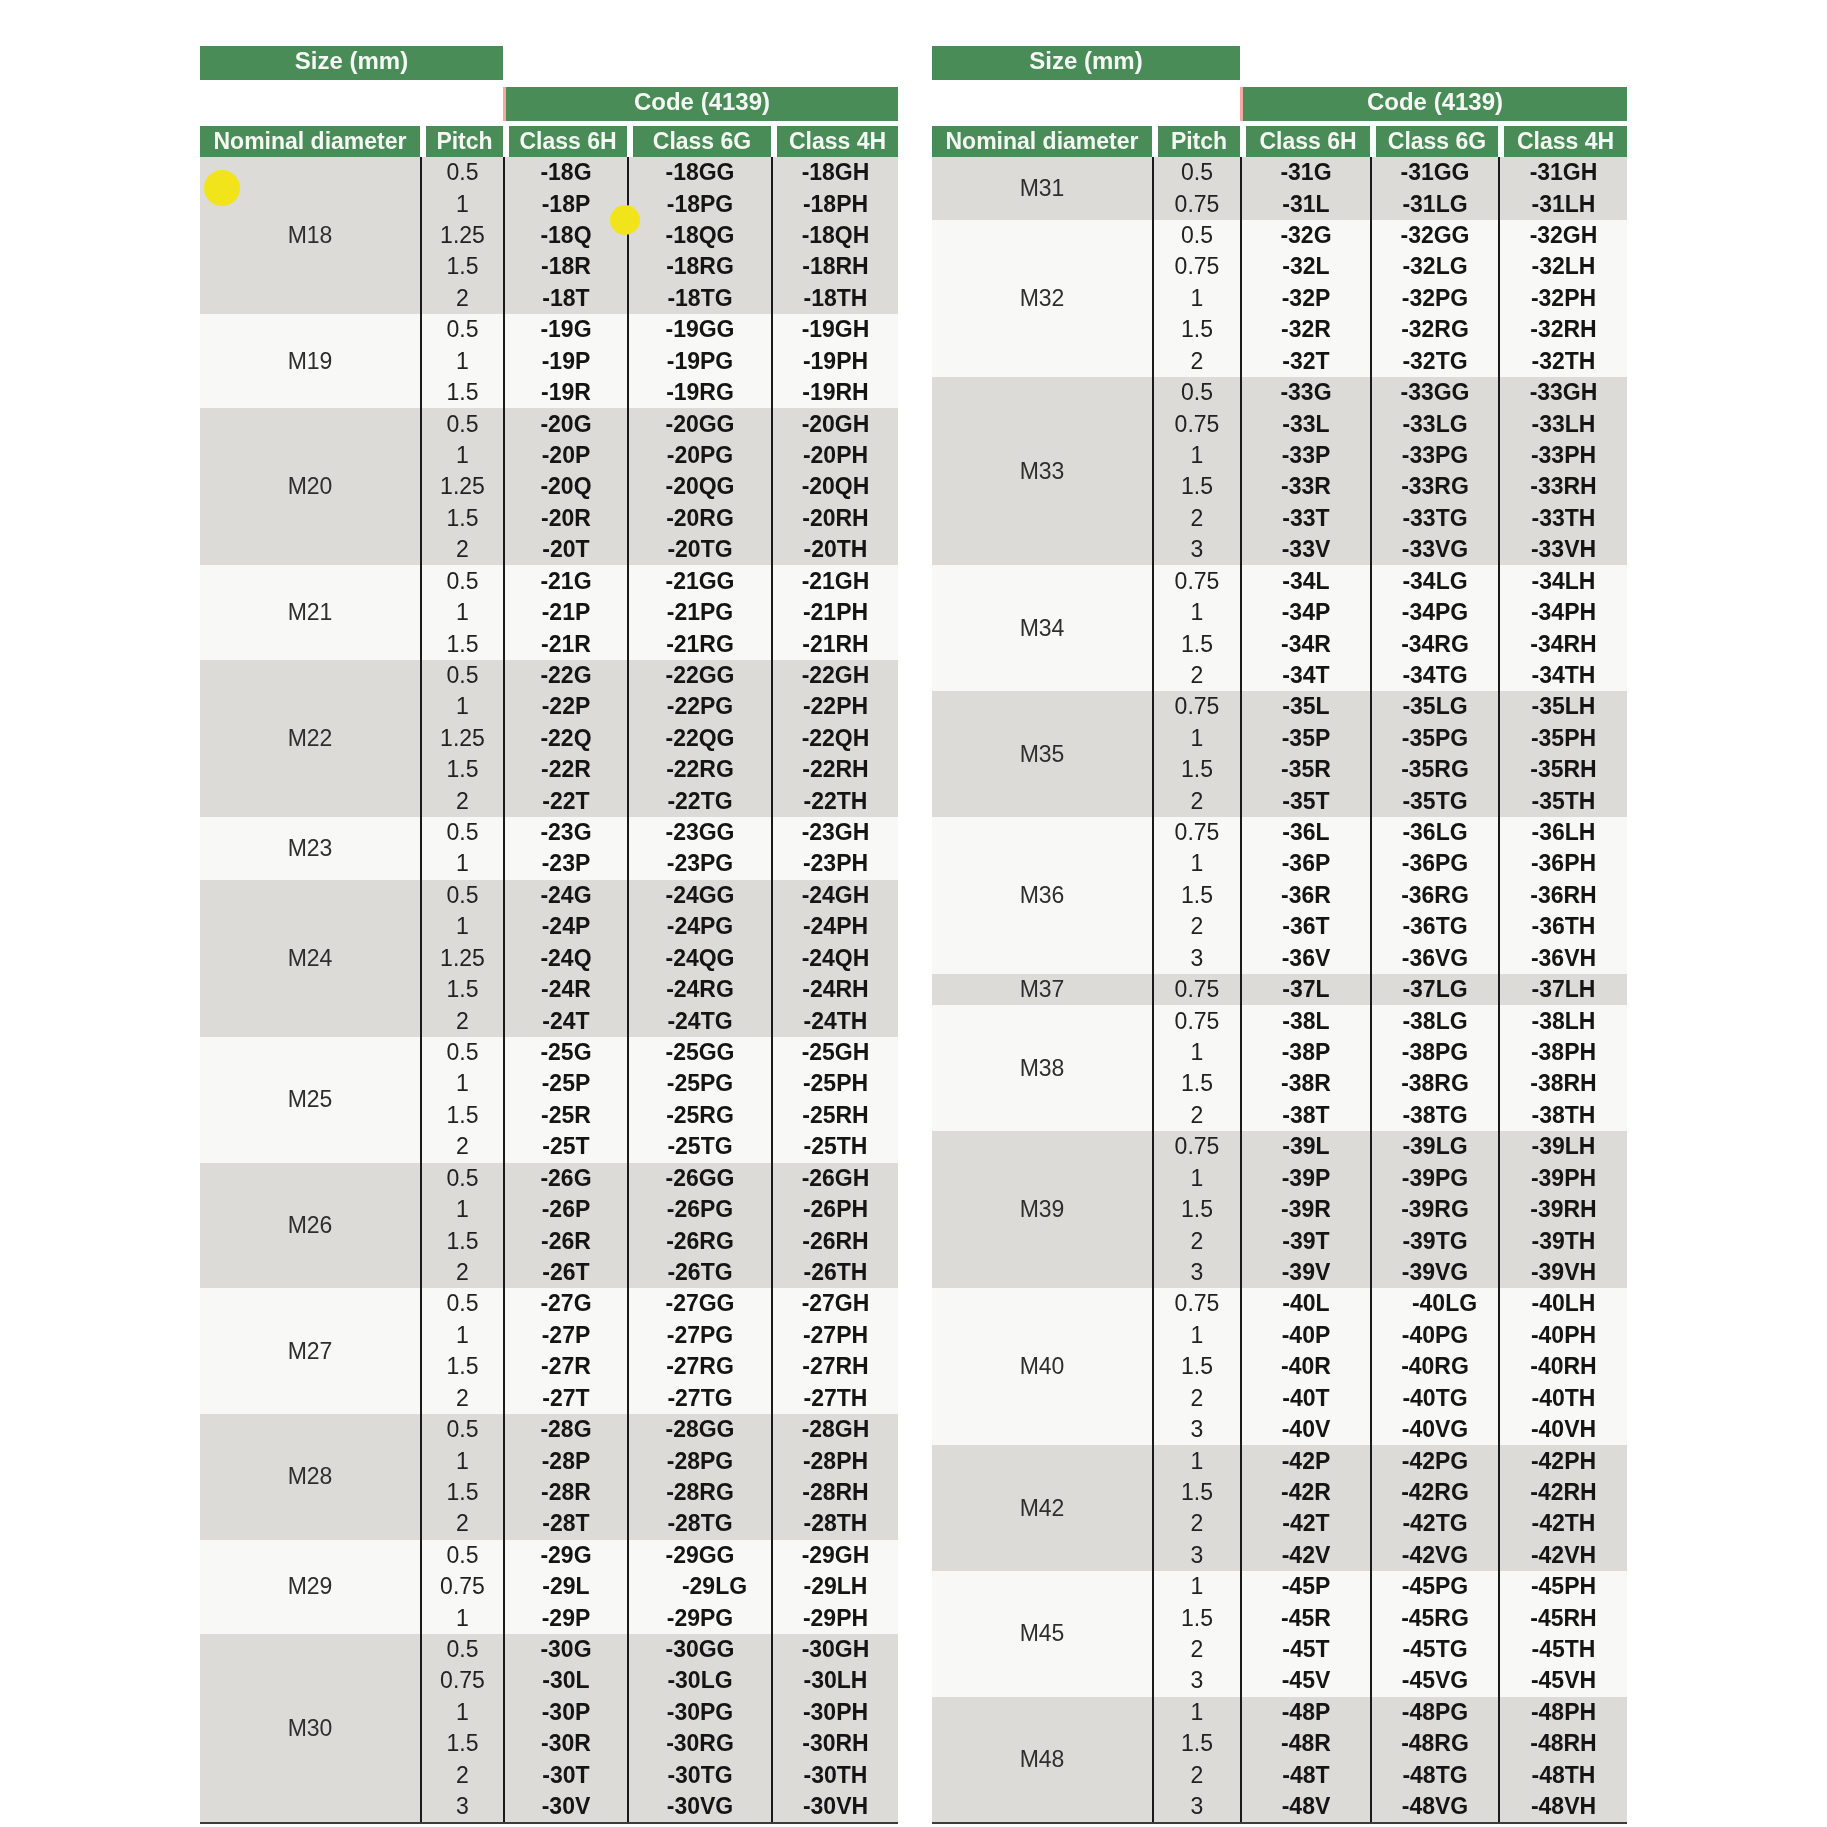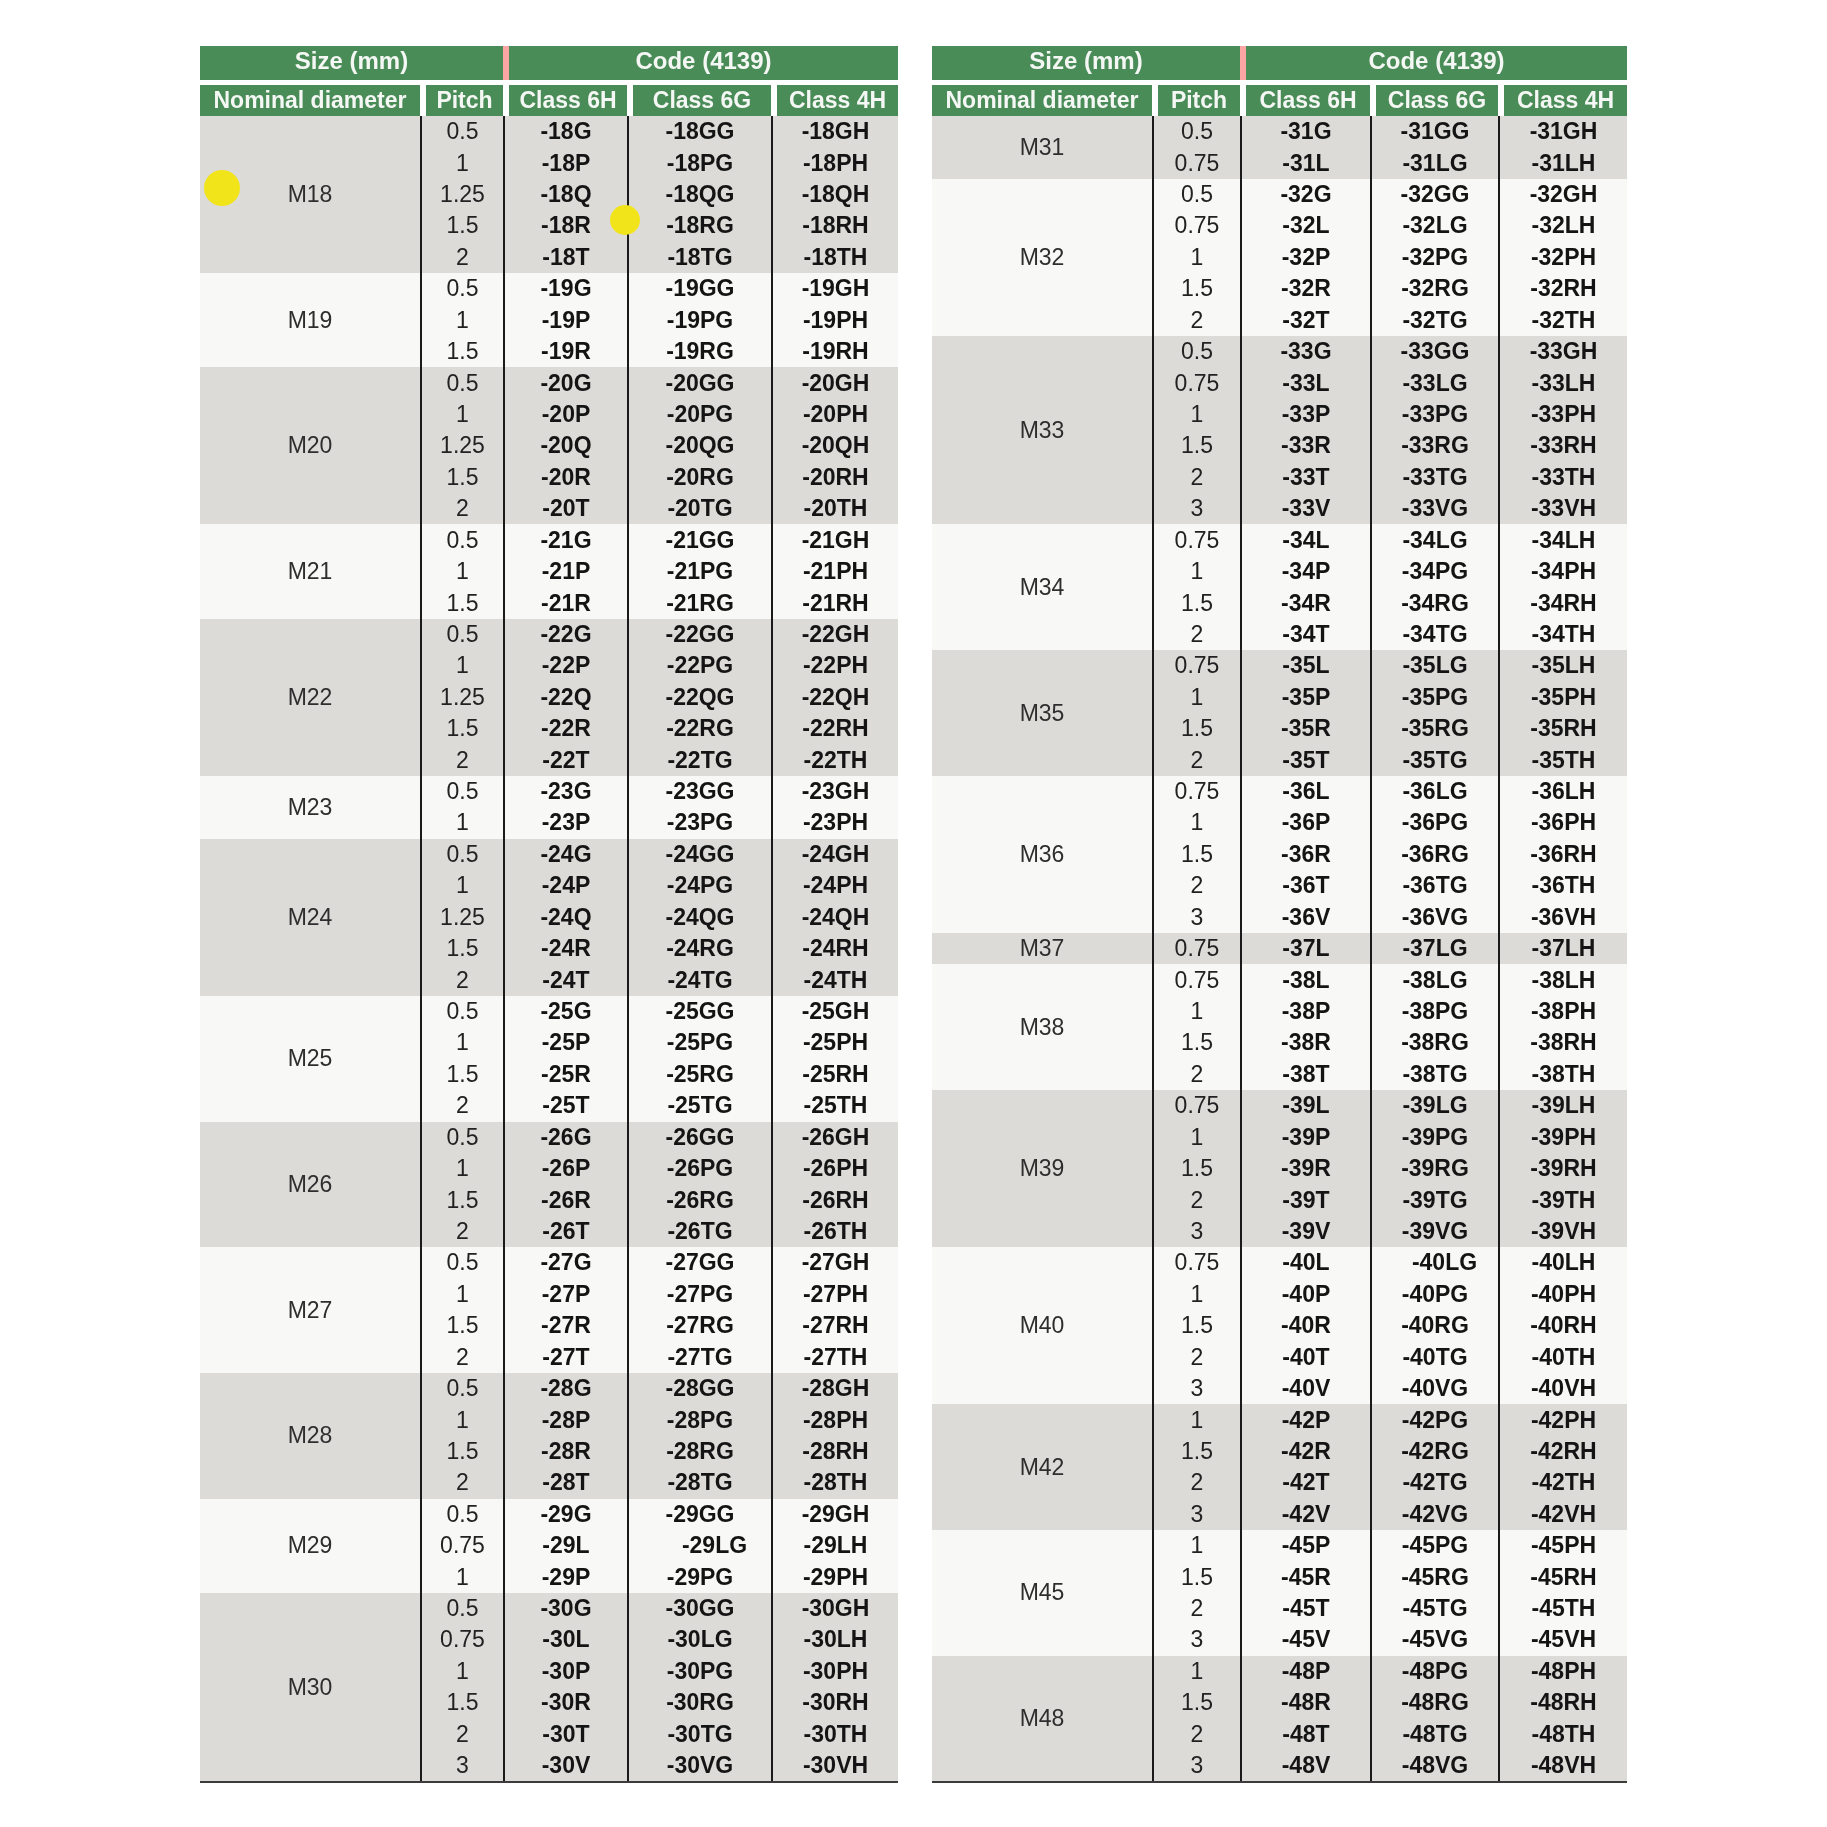--- a/index.html
+++ b/index.html
@@ -15,21 +15,21 @@
   #tbl0{left:200px;width:698px;}
   #tbl1{left:932px;width:695px;}
 
   .h1row{display:flex;}
   .h1cell{
     box-sizing:border-box;height:34px;
     background:var(--green);
     color:#f4f7f3;font-weight:bold;font-size:24px;line-height:30px;
     text-align:center;
   }
-  .h1-code{border-left:6px solid #fca5a5;}
+  .h1-code{border-left:3px solid #fca5a5;margin-top:41px;}
   #tbl0 .h1-size{width:303px;} #tbl0 .h1-code{width:395px;}
   #tbl1 .h1-size{width:308px;} #tbl1 .h1-code{width:387px;}
 
   .h2row{display:flex;margin-top:5px;}
   .h2cell{
     box-sizing:border-box;height:31px;
     background:var(--green);
     color:#f4f7f3;font-weight:bold;font-size:23px;line-height:31px;
     text-align:center;
   }

